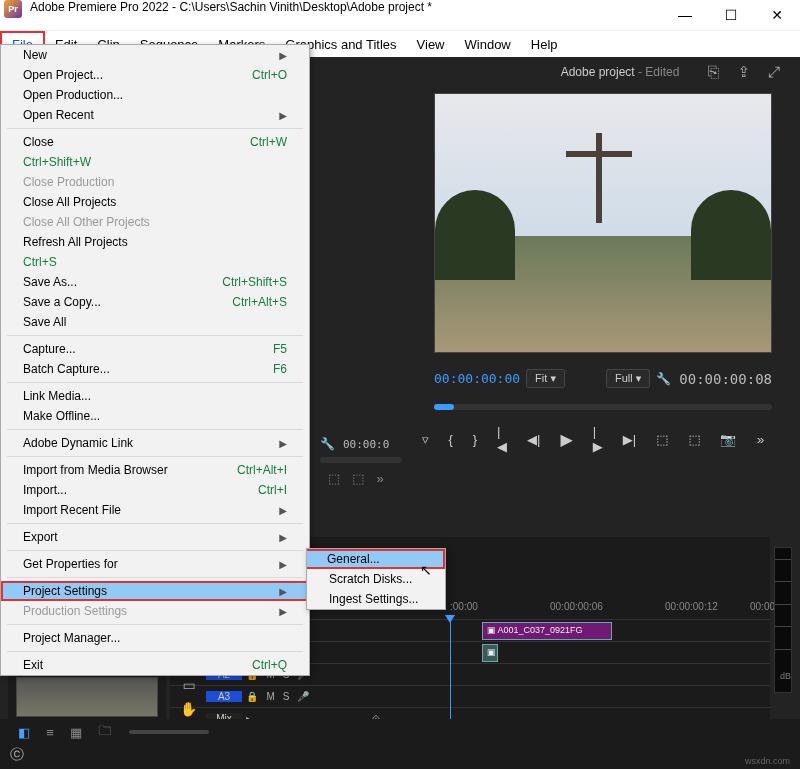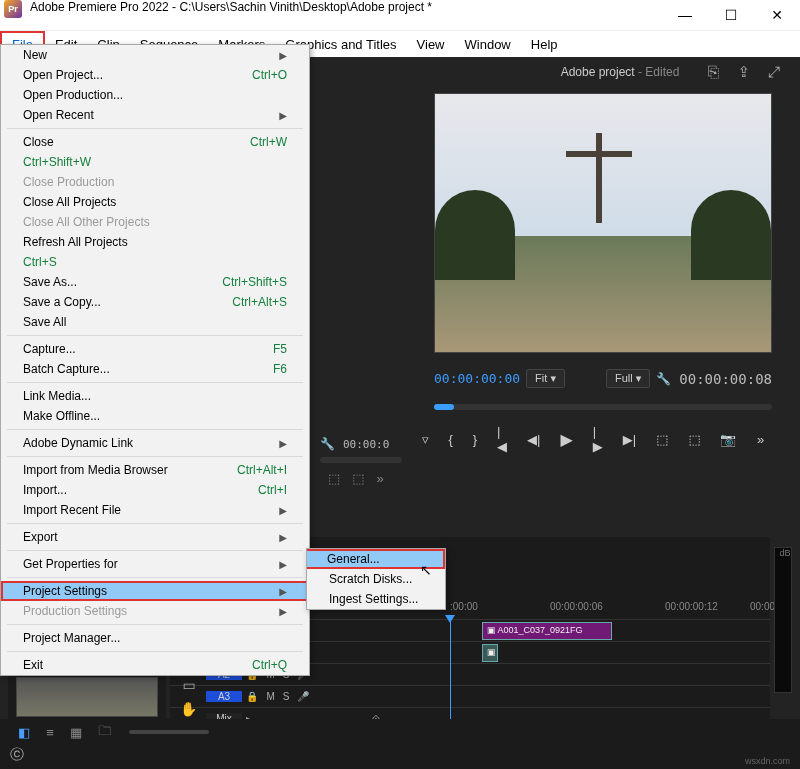--- a/index.html
+++ b/index.html
@@ -72,21 +72,21 @@
 
 .cursor { position: absolute; left: 420px; top: 562px; z-index: 60; color: #000; font-size: 14px; }
 
 .project-panel { position: absolute; left: 8px; top: 612px; width: 158px; height: 100px; background: #1b1b1b; }
 .thumb { margin: 8px; height: 40px; background: linear-gradient(#555, #776); border: 1px solid #444; }
 .pp-info { display: flex; padding: 2px 8px; color: #aaa; font-size: 10px; }
 
 .tool-strip { position: absolute; left: 178px; top: 612px; width: 22px; }
 .tool { color: #aaa; margin: 8px 0; font-size: 14px; text-align: center; }
 
-.audio-meter { position: absolute; right: 8px; top: 490px; width: 18px; bottom: 52px; background: #0a0a0a; border: 1px solid #333; display: flex; flex-direction: row; justify-content: space-around; }
+.audio-meter { position: absolute; right: 8px; top: 490px; width: 18px; bottom: 52px; background: #0a0a0a; border: 1px solid #333; display: flex; flex-direction: column; justify-content: space-around; }
 .meter-tick { height: 1px; background: #444; }
 .meter-db { color: #777; font-size: 9px; text-align: right; }
 
 .bottom-bar { position: absolute; bottom: 24px; left: 0; right: 0; height: 26px; background: #1b1b1b; display: flex; align-items: center; padding: 0 10px; }
 .bb-icon { color: #888; margin: 0 8px; font-size: 13px; }
 .bb-slider { width: 80px; height: 4px; background: #444; border-radius: 2px; margin-left: 10px; }
 
 .cc-bar { position: absolute; bottom: 0; left: 0; right: 0; height: 24px; background: #1b1b1b; }
 .cc { color: #aaa; margin: 4px 10px; font-size: 14px; }
 .watermark { position: absolute; bottom: 3px; right: 10px; color: #666; font-size: 9px; }

